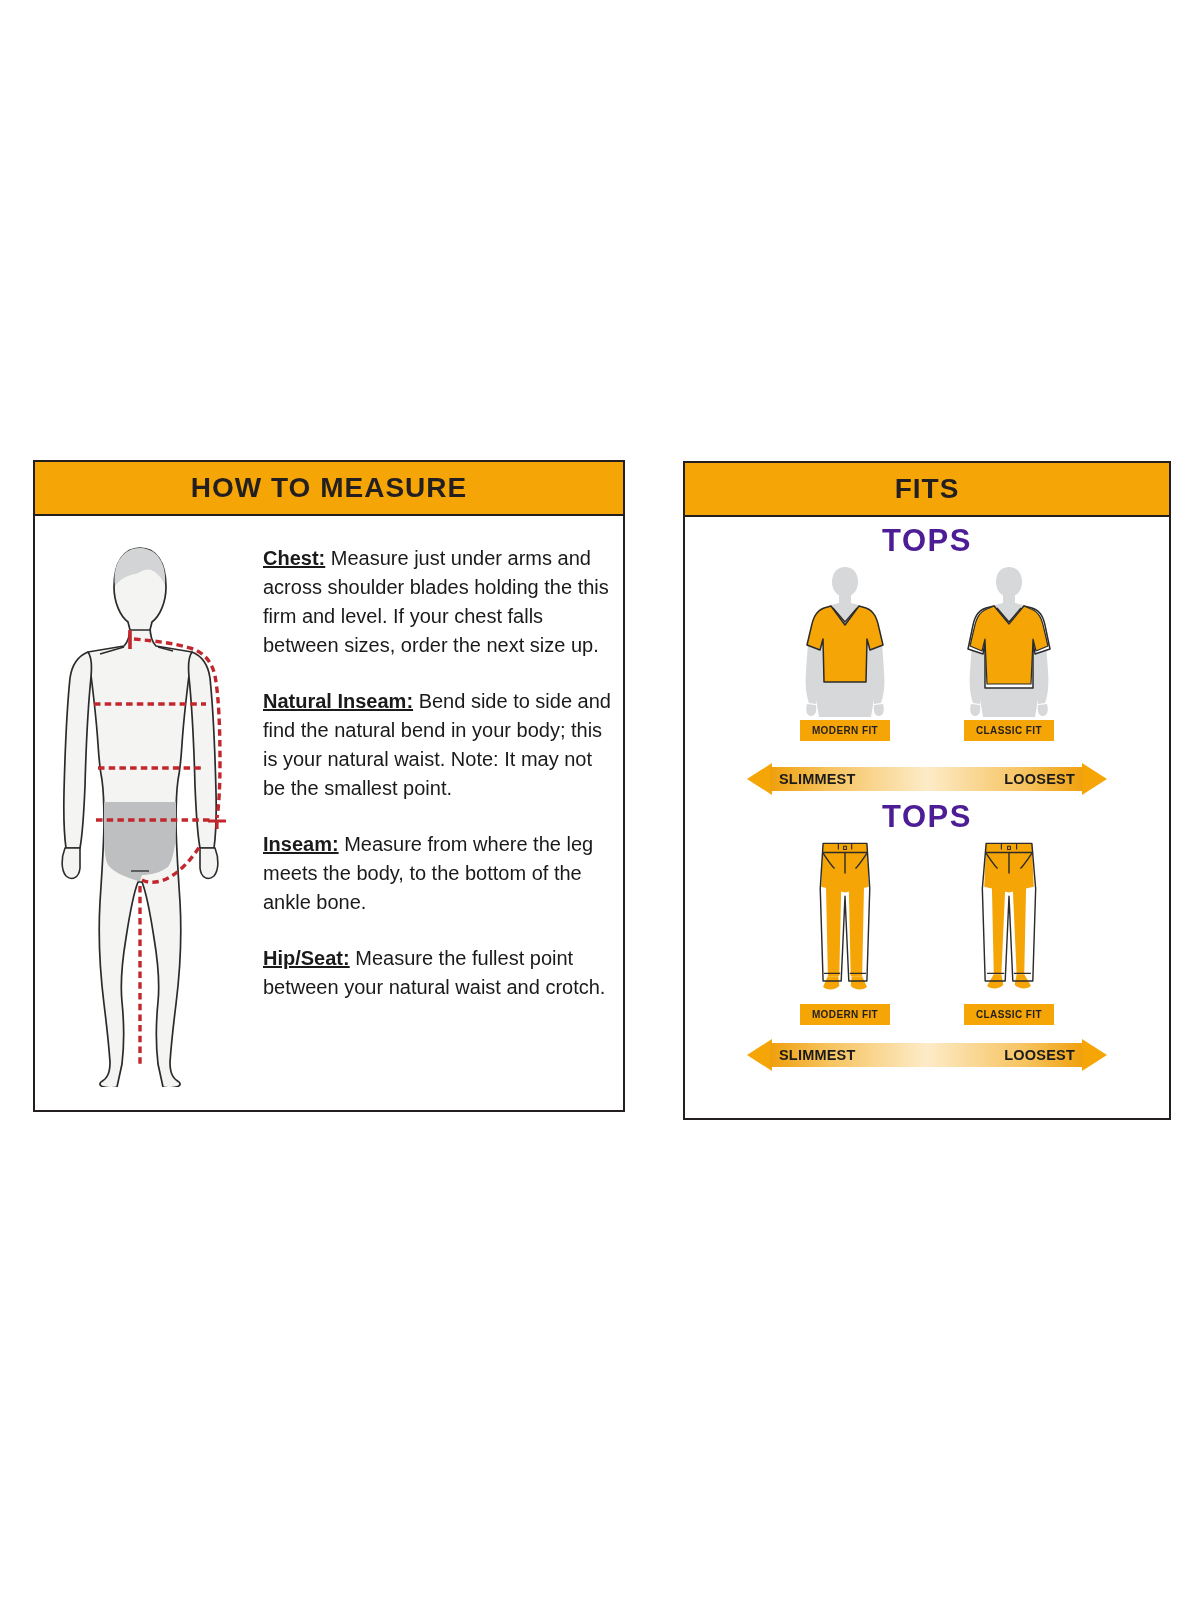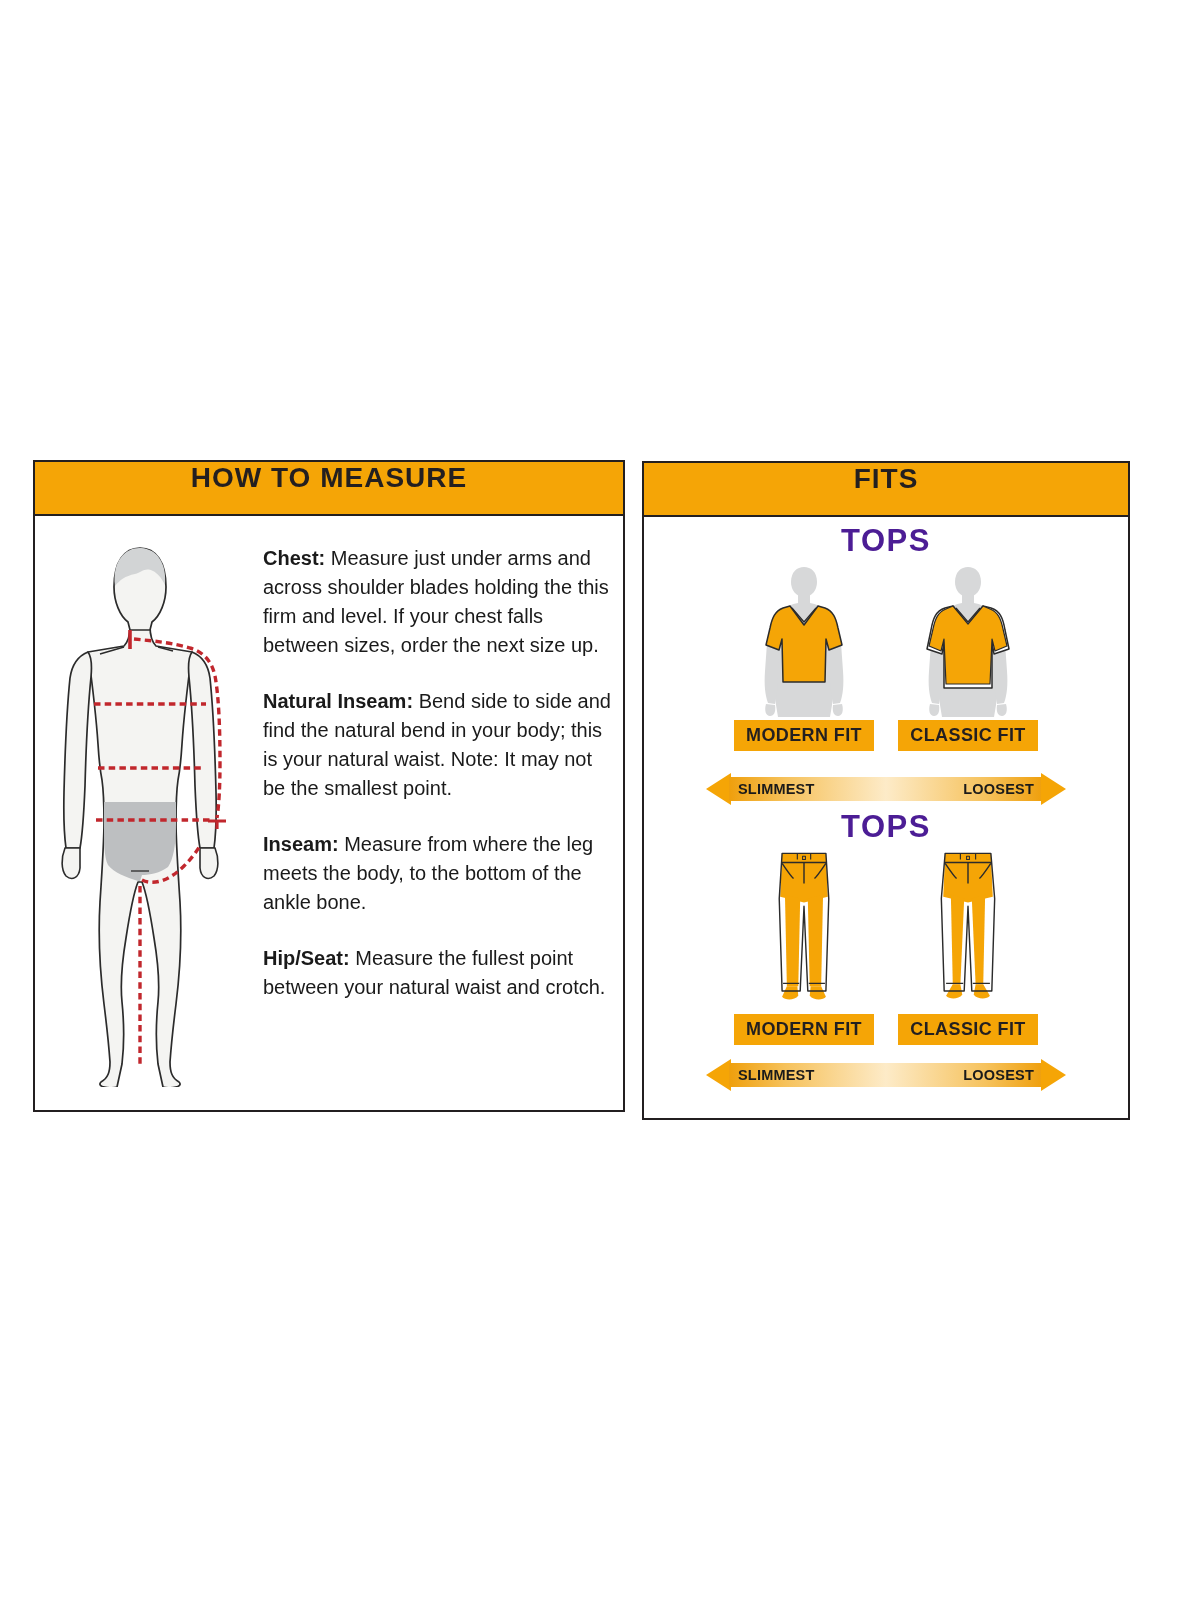--- a/index.html
+++ b/index.html
@@ -2,47 +2,47 @@
 <html><head>
 <meta charset="utf-8">
 <style>
   html,body{margin:0;padding:0;background:#fff;}
   .canvas{
     position:relative;width:1200px;height:1600px;background:#ffffff;overflow:hidden;
     font-family:"Liberation Sans", sans-serif;color:#1a1a1a;
   }
   .panel{position:absolute;background:#fff;border:2.5px solid #231f20;box-sizing:border-box;}
   .measure-panel{left:33px;top:460px;width:592px;height:652px;}
-  .fits-panel{left:642px;top:461px;width:488px;height:659px;}
+  .fits-panel{left:683px;top:461px;width:488px;height:659px;}
   .panel-header{
     height:54px;background:#F5A506;border-bottom:2.5px solid #231f20;
-    display:flex;align-items:flex-start;justify-content:center;box-sizing:border-box;
+    display:flex;align-items:center;justify-content:center;box-sizing:border-box;
   }
   .panel-header span{
     font-size:28px;font-weight:700;letter-spacing:1px;color:#231f20;
   }
   .panel-body{position:relative;height:593px;}
   .figure-svg{position:absolute;left:16px;top:26px;width:196px;height:545px;}
   .measure-text{position:absolute;left:228px;top:28px;width:348px;}
   .measure-item{margin:0 0 27px 0;font-size:20px;line-height:29px;}
-  .measure-item b{font-weight:700;}
+  .measure-item b{font-weight:700;text-decoration:underline;}
   .footnote{
     position:absolute;left:178px;bottom:22px;width:400px;margin:0;
     font-size:19px;font-weight:700;line-height:24px;
   }
   .fits-body{display:flex;flex-direction:column;align-items:center;}
   .section-heading{
     margin:6px 0 0 0;font-size:31px;font-weight:700;letter-spacing:1.5px;color:#4c1d95;line-height:36px;
   }
   .fig-row{display:flex;gap:24px;margin-top:6px;align-items:flex-start;}
   .fit-col{display:flex;flex-direction:column;align-items:center;width:140px;}
   .fit-figure{width:120px;height:152px;}
   .pants-figure{width:64px;height:160px;}
   .fit-badge{
-    margin-top:3px;background:#F5A506;color:#231f20;font-size:18px;font-weight:700;
+    margin-top:3px;background:#F5A506;color:#231f20;font-size:10px;font-weight:700;
     letter-spacing:0.4px;padding:5px 12px;white-space:nowrap;
   }
   .scale-arrow{position:relative;width:360px;height:32px;margin-top:22px;flex-shrink:0;}
   .scale-arrow .shaft{
     position:absolute;left:23px;right:23px;top:4px;bottom:4px;
     background:linear-gradient(90deg,#EF9F0C 0%,#F6C25C 18%,#FDEBC8 50%,#F6C25C 82%,#EF9F0C 100%);
     display:flex;align-items:center;justify-content:space-between;padding:6px 9px;box-sizing:border-box;gap:12px;
   }
   .scale-arrow .shaft span{font-size:14.5px;font-weight:700;letter-spacing:0.2px;color:#1a1a1a;}
   .arrow-head{position:absolute;top:0;width:0;height:0;border-top:16px solid transparent;border-bottom:16px solid transparent;}

